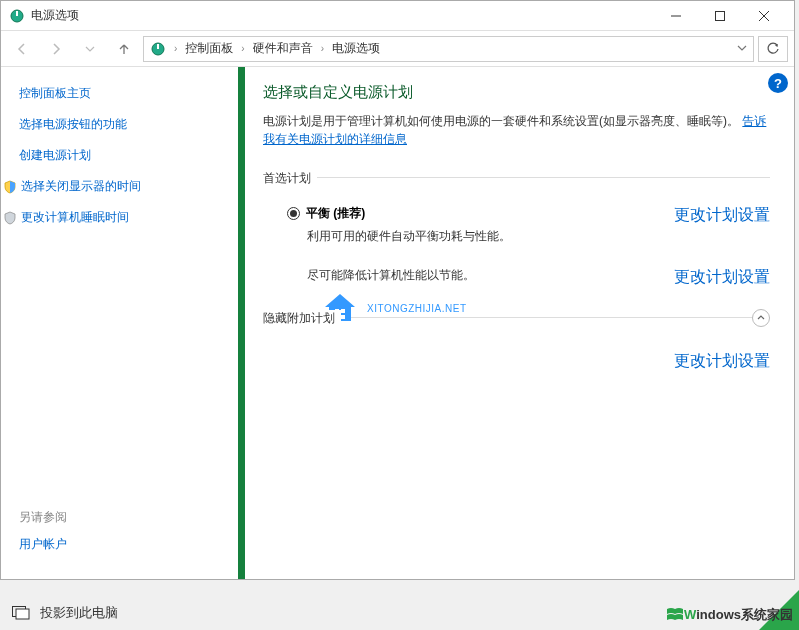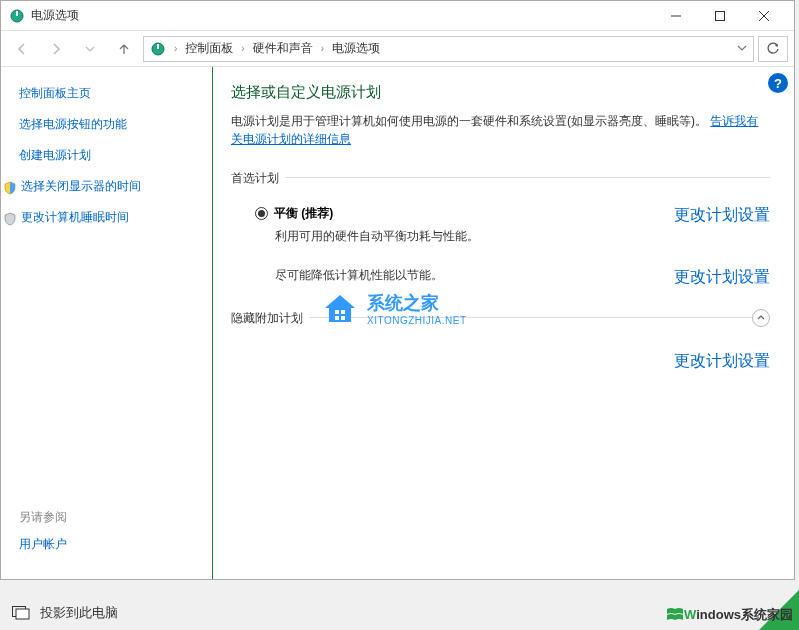--- a/index.html
+++ b/index.html
@@ -15,24 +15,24 @@
   .nav-arrow { width: 30px; height: 28px; display: flex; align-items: center; justify-content: center; color: #bbb; }
   .nav-up { color: #777; }
   .addr-box { flex: 1; height: 26px; border: 1px solid #ccc; display: flex; align-items: center; padding: 0 6px; font-size: 12px; gap: 6px; }
   .addr-icon { width: 16px; height: 16px; }
   .bc-sep { color: #888; font-size: 10px; padding: 0 2px; }
   .bc-item { color: #333; }
   .addr-drop { margin-left: auto; color: #777; }
   .refresh-btn { width: 30px; height: 26px; border: 1px solid #ccc; display: flex; align-items: center; justify-content: center; color: #555; }
   .search-box { width: 150px; height: 26px; border: 1px solid #ccc; display: flex; align-items: center; padding: 0 6px; color: #999; font-size: 12px; gap: 6px; }
   .body { display: flex; height: calc(100% - 66px); position: relative; }
-  .sidebar { width: 212px; border-right: 1px solid #15803d; padding: 18px 0 0 18px; }
+  .sidebar { width: 244px; border-right: 7px solid #15803d; padding: 18px 0 0 18px; }
   .side-heading { color: #0066cc; font-size: 12px; margin-bottom: 14px; cursor: pointer; }
   .side-link { color: #0066cc; font-size: 12px; margin-bottom: 14px; cursor: pointer; display: flex; align-items: center; gap: 4px; }
-  .side-link2 { color: #0066cc; font-size: 12px; margin-bottom: 14px; cursor: pointer; padding-left: 0; display: flex; align-items: flex-end; gap: 4px; margin-left: -16px; }
+  .side-link2 { color: #0066cc; font-size: 12px; margin-bottom: 14px; cursor: pointer; padding-left: 0; display: flex; align-items: center; gap: 4px; margin-left: -16px; }
   .smicon { width: 14px; height: 14px; flex-shrink: 0; }
   .see-also { position: absolute; bottom: 12px; left: 18px; }
   .see-also-h { color: #888; font-size: 12px; margin-bottom: 10px; }
   .main { flex: 1; padding: 16px 24px 0 18px; position: relative; }
   .help-icon { position: absolute; top: 6px; right: 6px; width: 20px; height: 20px; border-radius: 50%; background: #0066cc; color: #fff; font-size: 13px; display: flex; align-items: center; justify-content: center; font-weight: bold; }
   .h1 { color: #0a5a2a; font-size: 15px; margin-bottom: 10px; }
   .intro { font-size: 12px; color: #333; line-height: 1.5; margin-bottom: 20px; }
   .intro a { color: #0066cc; text-decoration: underline; cursor: pointer; }
   .section-label { font-size: 12px; color: #333; display: inline-block; background: #fff; padding-right: 6px; position: relative; z-index: 1; }
   .section-wrap { position: relative; margin-bottom: 10px; }
@@ -207,21 +207,20 @@
 
   <div class="watermark">
     <svg width="38" height="34" viewBox="0 0 38 34">
       <path d="M19 3 L34 16 H30 V30 H8 V16 H4 Z" fill="#3399ff"></path>
       <rect x="14" y="18" width="4" height="4" fill="#fff"></rect>
       <rect x="20" y="18" width="4" height="4" fill="#fff"></rect>
       <rect x="14" y="24" width="4" height="4" fill="#fff"></rect>
       <rect x="20" y="24" width="4" height="4" fill="#fff"></rect>
     </svg>
     <div>
-      <div class="wm-text1">系统之家</div>
       <div class="wm-text2">XITONGZHIJIA.NET</div>
     </div>
   </div>
 </div>
 
 <div class="taskbar-row">
   <svg width="18" height="14" viewBox="0 0 18 14">
       <rect x="0.5" y="0.5" width="13" height="10" fill="none" stroke="#333"></rect>
       <rect x="4" y="3" width="13" height="10" fill="#fff" stroke="#333"></rect>
     </svg>

